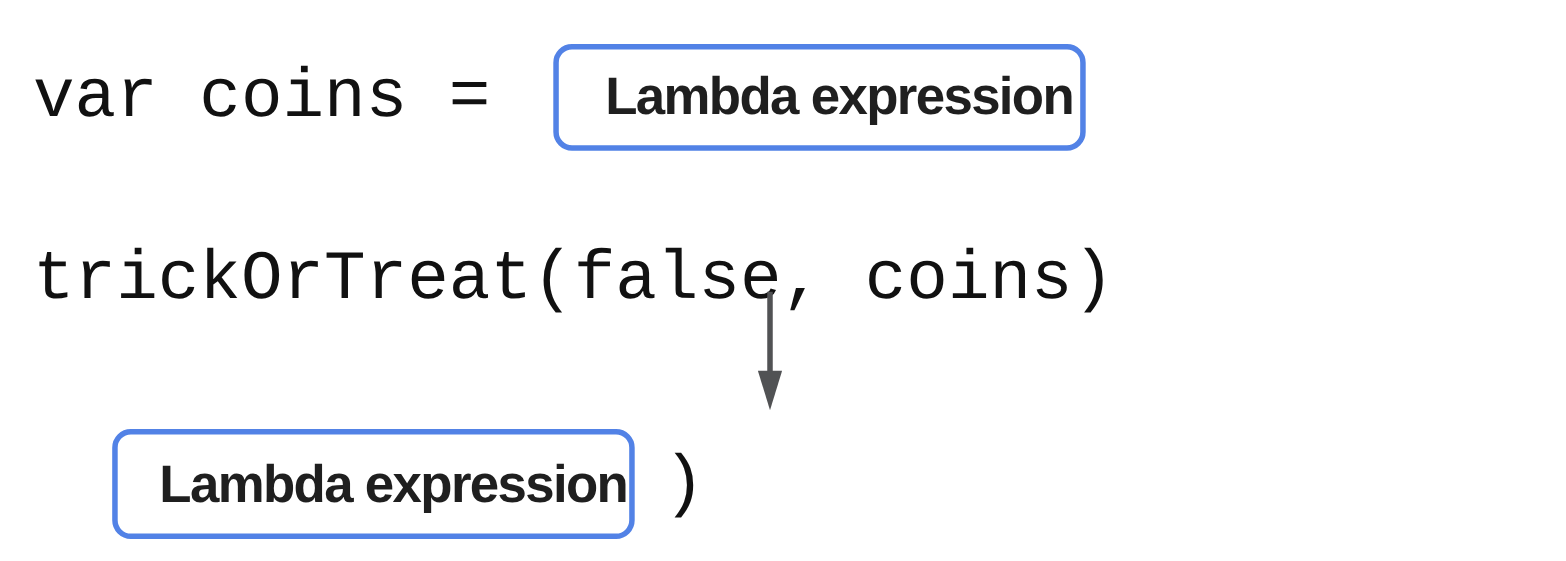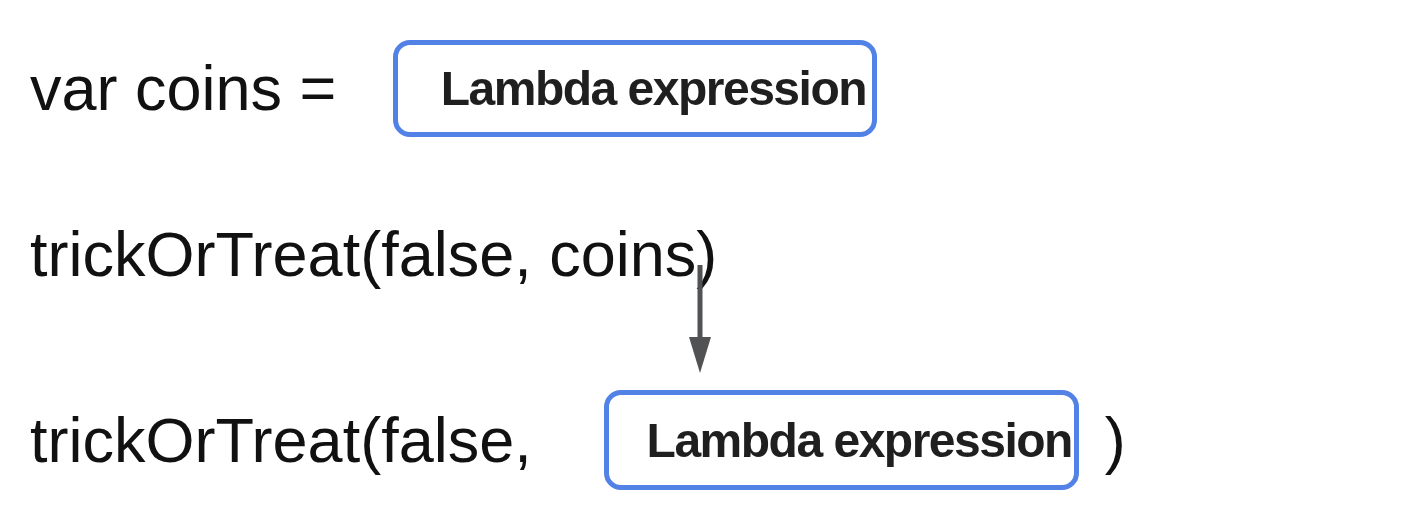--- a/index.html
+++ b/index.html
@@ -10,21 +10,21 @@
     --bg:#ffffff;
   }
   *{margin:0;padding:0;box-sizing:border-box;}
   html,body{width:1424px;height:510px;overflow:hidden;}
   body{
     background:var(--bg);
     position:relative;
     font-family:"Liberation Sans", sans-serif;
   }
   .code{
-    font-family:Liberation Sans, sans-serif;
+    font-family:Liberation Mono, monospace;
     font-size:63px;
     line-height:63px;
     color:var(--code);
     white-space:pre;
   }
   .row{
     position:absolute;
     display:flex;
     align-items:center;
   }
@@ -74,18 +74,17 @@
 </div>
 
 <div class="arrow-wrap">
   <svg width="26" height="108" viewBox="0 0 26 108" xmlns="http://www.w3.org/2000/svg">
     <rect x="10.5" y="0" width="5" height="76" fill="var(--arrow)"></rect>
     <polygon points="2,72 24,72 13,108" fill="var(--arrow)"></polygon>
   </svg>
 </div>
 
 <div class="row row3">
-  <span class="code">trickOrTreat(false,</span>
   <div class="lambda-box box2">
     <span class="lambda-label">Lambda expression</span>
   </div>
   <span class="code close-paren">)</span>
 </div>
 
 </body></html>

